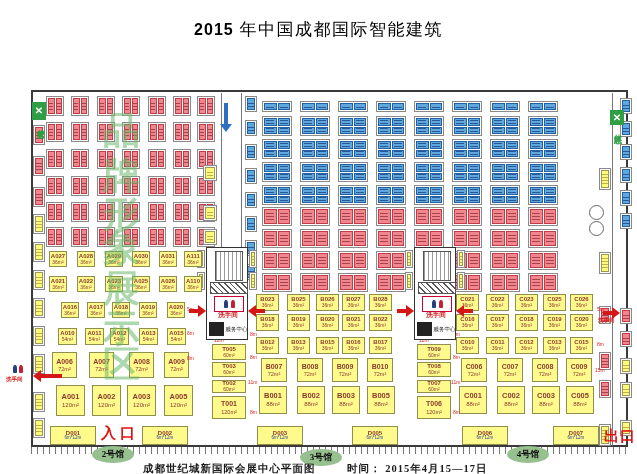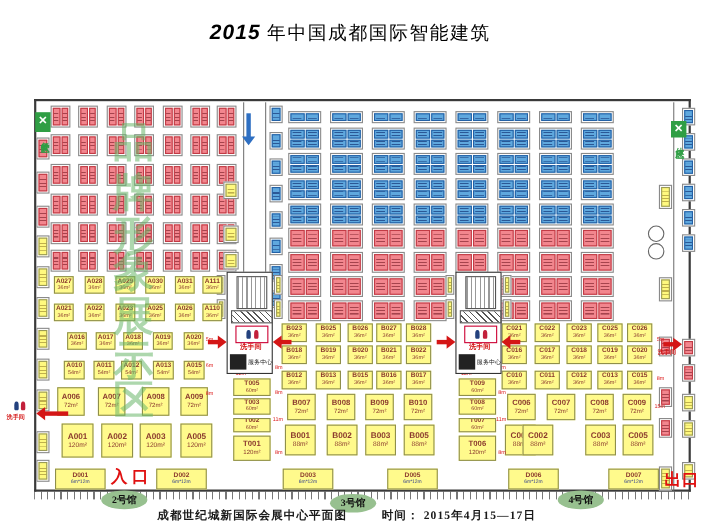--- a/index.html
+++ b/index.html
@@ -1,21 +1,21 @@
 <!DOCTYPE html>
 <html><head>
 <meta charset="utf-8">
 <style>
   html,body{margin:0;padding:0;background:#fff;}
   .page{position:relative;width:637px;height:474px;overflow:hidden;background:#fff;font-family:"Liberation Sans",sans-serif;}
   .abs{position:absolute;}
   
   .title-block{position:absolute;left:0;top:14px;width:637px;text-align:center;z-index:8;font-family:"Liberation Serif",serif;color:#000;}
   .title-line{line-height:31px;font-size:17px;letter-spacing:1.5px;}
-  .title-line .num{font-family:"Liberation Sans",sans-serif;font-weight:bold;font-size:19px;letter-spacing:1px;font-style:italic;}
+  .title-line .num{font-family:"Liberation Sans",sans-serif;font-weight:bold;font-size:16px;letter-spacing:1px;}
   
   .wall{position:absolute;background:#3a3a3a;z-index:1;}
   .scallop{position:absolute;border-top:2px solid #3a3a3a;background:repeating-linear-gradient(90deg,#777 0 1px,transparent 1px 6px);z-index:1;}
   .corr{position:absolute;background:#777;z-index:1;}
   .circ{position:absolute;width:13px;height:13px;border:1px solid #666;border-radius:50%;z-index:1;}
   
   .pair{position:absolute;display:grid;gap:1px;padding:1px;border:1px solid #8a8a8a;background:#fcfcfc;box-sizing:border-box;z-index:2;}
   .pair.n2{grid-template-columns:1fr 1fr;}
   .pair.n4{grid-template-columns:1fr 1fr;grid-template-rows:1fr 1fr;}
   .pair.n1{grid-template-columns:1fr;}
@@ -1021,21 +1021,21 @@
         <div class="bsize">72m²</div>
       </div>
       <div class="booth mid" style="left: 566px; top: 358px; width: 26px; height: 24px;">
         <div class="bid">C009</div>
         <div class="bsize">72m²</div>
       </div>
       <div class="booth big" style="left: 459px; top: 386px; width: 28px; height: 28px;">
         <div class="bid">C001</div>
         <div class="bsize">88m²</div>
       </div>
-      <div class="booth big" style="left: 475px; top: 386px; width: 28px; height: 28px;">
+      <div class="booth big" style="left: 497px; top: 386px; width: 28px; height: 28px;">
         <div class="bid">C002</div>
         <div class="bsize">88m²</div>
       </div>
       <div class="booth big" style="left: 532px; top: 386px; width: 28px; height: 28px;">
         <div class="bid">C003</div>
         <div class="bsize">88m²</div>
       </div>
       <div class="booth big" style="left: 566px; top: 386px; width: 28px; height: 28px;">
         <div class="bid">C005</div>
         <div class="bsize">88m²</div>

